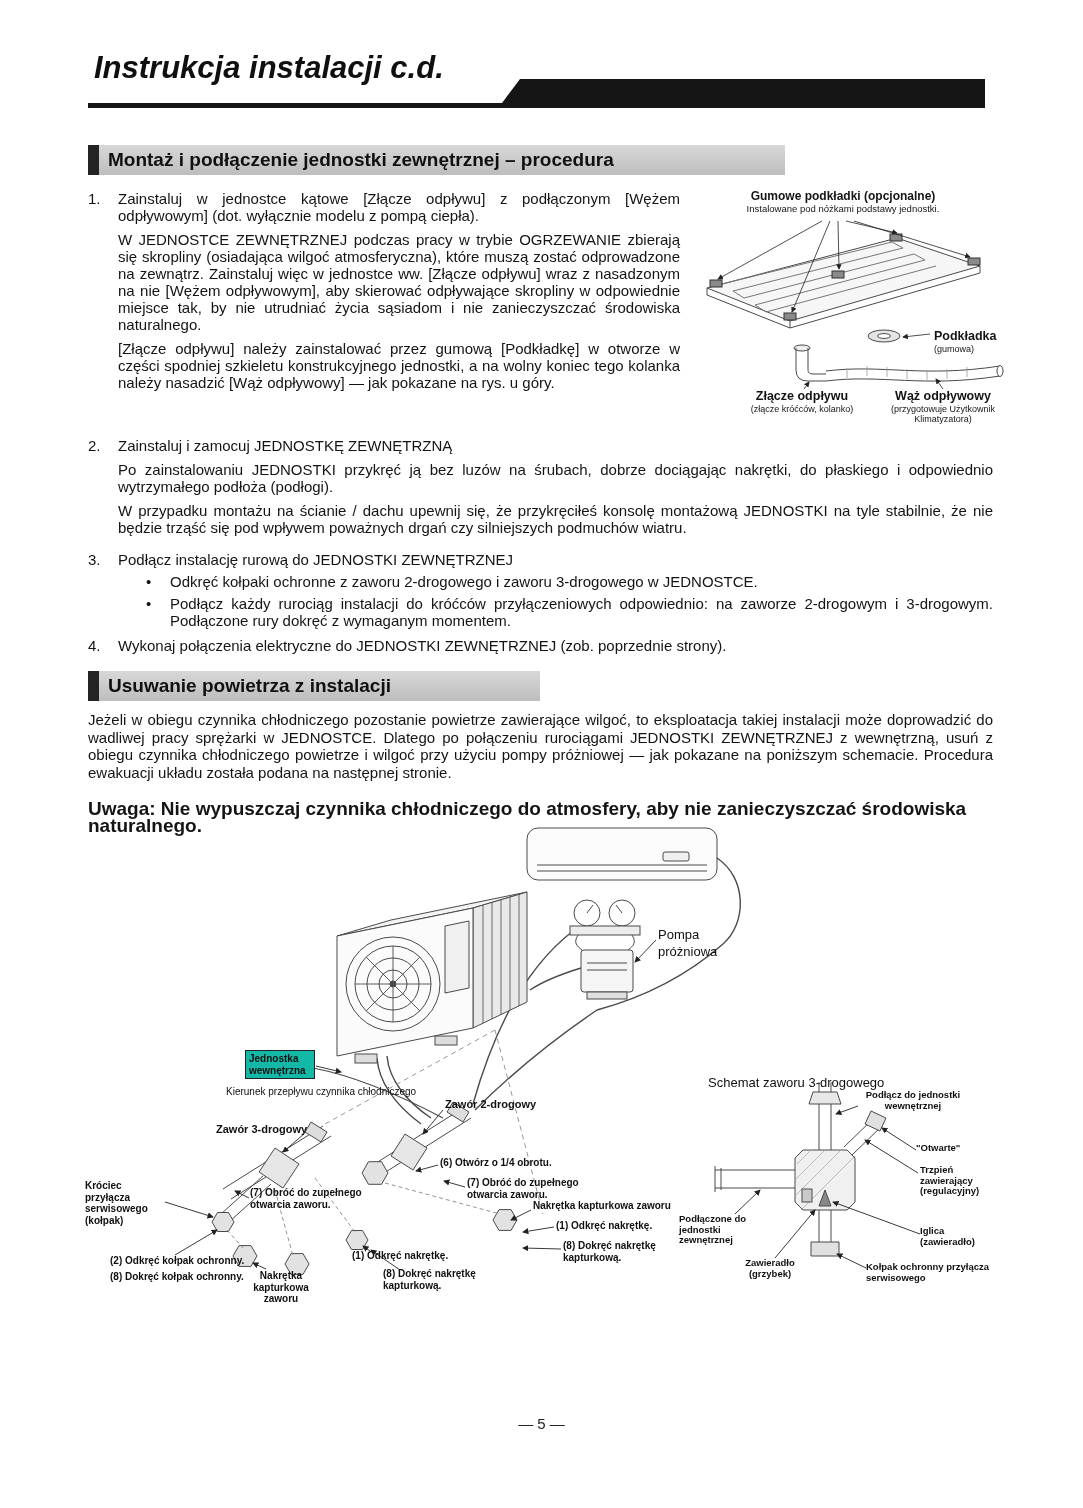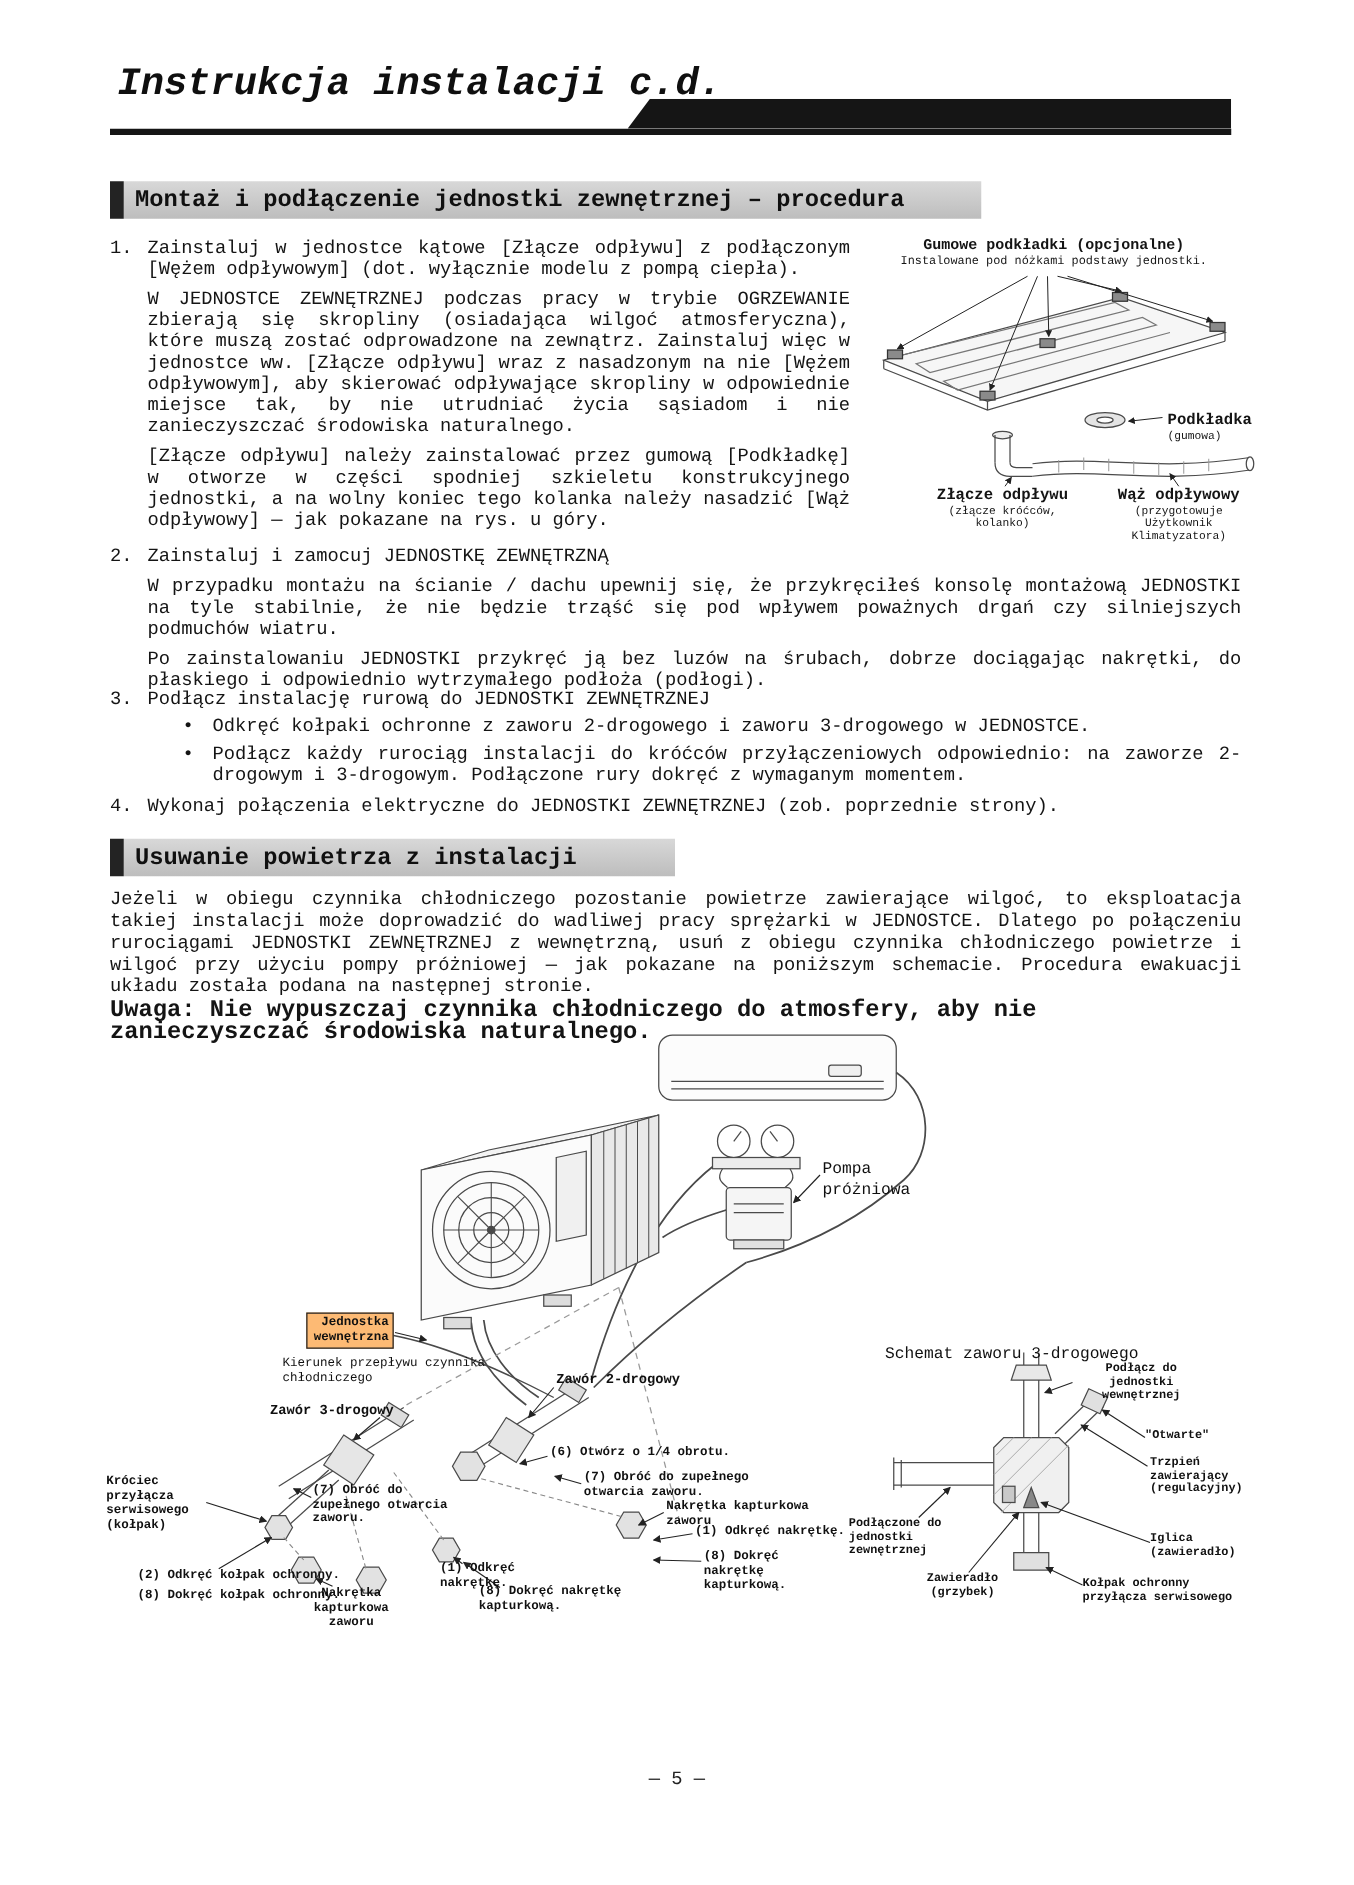--- a/index.html
+++ b/index.html
@@ -1,18 +1,18 @@
 <!DOCTYPE html>
 <html><head>
 <meta charset="utf-8">
 <style>
   * { margin:0; padding:0; box-sizing:border-box; }
   html,body { background:#888; }
   .page { position:relative; width:1083px; height:1508px; margin:0 auto; background:#ffffff;
-          font-family:Liberation Mono, monospace; color:#141414; overflow:hidden; }
+          font-family:Liberation Sans, sans-serif; color:#141414; overflow:hidden; }
   .abs { position:absolute; }
 
   .title { left:94px; top:50px; font-size:31px; font-style:italic; font-weight:bold; color:#0f0f0f; }
   .title-wedge { left:502px; top:79px; width:483px; height:24px; background:#151515;
                  clip-path:polygon(18px 0, 100% 0, 100% 100%, 0 100%); }
   .title-rule { left:88px; top:103px; width:897px; height:5px; background:#151515; }
 
   .sec-bar { background:linear-gradient(180deg,#d8d8d8,#bdbdbd); border-left:11px solid #232323;
              font-size:19px; font-weight:bold; color:#101010; padding:4px 8px 4px 9px; }
   .sec-bar-1 { left:88px; top:145px; width:697px; }
@@ -37,21 +37,21 @@
   .fl { position:absolute; font-size:12.5px; font-weight:bold; line-height:13.5px; text-align:center; }
   .fl .sub { display:block; font-size:9px; font-weight:normal; line-height:10px; }
 
   
   .diagram { left:75px; top:818px; width:935px; height:515px; }
   .dl { position:absolute; font-size:10px; font-weight:bold; line-height:11.5px; color:#101010; }
   .dl-lg { font-size:13px; font-weight:normal; line-height:17px; }
   .dl-md { font-size:11px; }
   .dl-sm { font-size:9.5px; line-height:10.5px; }
   .dl-n  { font-weight:normal; }
-  .dl-box { border:1.2px solid #222; padding:2px 3px; text-align:right; background:#fdba74; }
+  .dl-box { border:1.2px solid #222; padding:2px 3px; text-align:left; background:#14b8a6; }
   .dl-c { text-align:center; }
 
   .footer { left:0; top:1415px; width:100%; text-align:center; font-size:15px; color:#222; }
 </style>
 </head>
 <body>
 
 <div class="page">
 
   <h1 class="abs title">Instrukcja instalacji c.d.</h1>
@@ -140,22 +140,22 @@
     <div class="fl" style="left:212px; top:200px; width:118px;">
       <span>Wąż odpływowy</span>
       <span class="sub">(przygotowuje Użytkownik Klimatyzatora)</span>
     </div>
   </div>
 
   <div class="abs step" style="left:88px; top:437px; width:905px;">
     <div class="num">2.</div>
     <div class="stext" style="width:875px;">
       <p>Zainstaluj i zamocuj JEDNOSTKĘ ZEWNĘTRZNĄ</p>
+      <p>Po zainstalowaniu JEDNOSTKI przykręć ją bez luzów na śrubach, dobrze dociągając nakrętki, do płaskiego i odpowiednio wytrzymałego podłoża (podłogi).</p>
       <p>W przypadku montażu na ścianie / dachu upewnij się, że przykręciłeś konsolę montażową JEDNOSTKI na tyle stabilnie, że nie będzie trząść się pod wpływem poważnych drgań czy silniejszych podmuchów wiatru.</p>
-      <p>Po zainstalowaniu JEDNOSTKI przykręć ją bez luzów na śrubach, dobrze dociągając nakrętki, do płaskiego i odpowiednio wytrzymałego podłoża (podłogi).</p>
     </div>
   </div>
 
   <div class="abs step" style="left:88px; top:551px; width:905px;">
     <div class="num">3.</div>
     <div class="stext" style="width:875px;">
       <p>Podłącz instalację rurową do JEDNOSTKI ZEWNĘTRZNEJ</p>
       <div class="bullet">
         <span class="bmark">•</span>
         <span class="btext">Odkręć kołpaki ochronne z zaworu 2-drogowego i zaworu 3-drogowego w JEDNOSTCE.</span>

